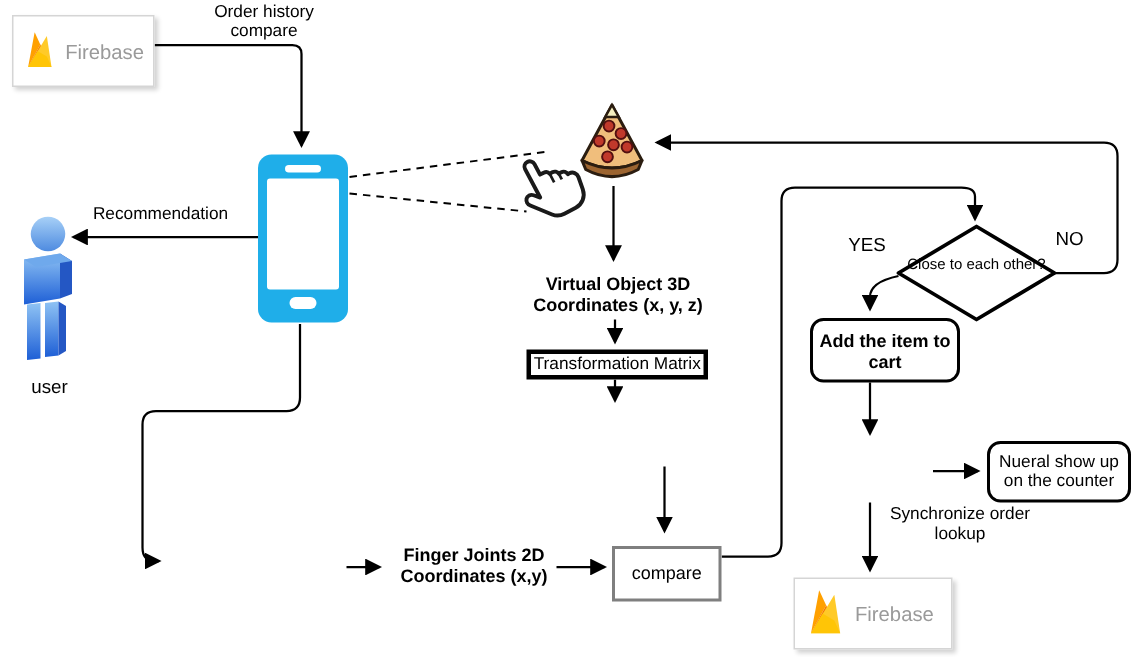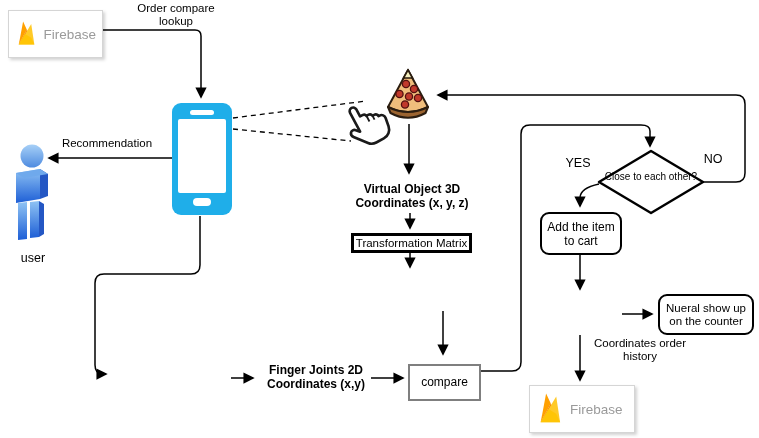--- a/index.html
+++ b/index.html
@@ -76,21 +76,21 @@
   <div class="abs fbbox" style="left:8px;top:10px;width:95px;height:48px;">
     <svg width="28" height="38" viewBox="0 0 36 48">
       <polygon points="6,41 13,4 19,17" fill="#FFA000"></polygon>
       <polygon points="6,41 19,17 23,25" fill="#F57C00"></polygon>
       <polygon points="6,41 26,8 31,41" fill="#FFCA28"></polygon>
       <polygon points="6,41 31,41 26,30 16,24" fill="#FFC400" opacity="0.85"></polygon>
     </svg>
     <span class="fbname">Firebase</span>
   </div>
 
-  <div class="abs lbl" style="left:135px;top:2px;width:82px;">Order compare lookup</div>
+  <div class="abs lbl" style="left:135px;top:2px;width:82px;">Order history compare</div>
 
   <div class="abs phone" style="left:172px;top:103px;width:60px;height:112px;">
     <div class="spk"></div>
     <div class="scr"></div>
     <div class="home"></div>
   </div>
 
   <div class="abs lbl" style="left:56px;top:137px;width:102px;">Recommendation</div>
 
   <svg class="abs" style="left:8px;top:144px;" width="48" height="106" viewBox="0 0 48 106">
@@ -126,24 +126,24 @@
   <div class="abs lbl bold" style="left:344px;top:182px;width:136px;">Virtual Object 3D Coordinates (x, y, z)</div>
   <div class="abs node" style="left:351px;top:233px;width:121px;height:20px;">Transformation Matrix</div>
 
   <div class="abs lbl bold" style="left:262px;top:363px;width:108px;">Finger Joints 2D Coordinates (x,y)</div>
   <div class="abs node gray" style="left:408px;top:364px;width:73px;height:37px;">compare</div>
 
   <div class="abs lbl" style="left:602px;top:171px;width:98px;font-size:10px;line-height:12.5px;background:transparent;">Close to each other?</div>
   <div class="abs lbl" style="left:563px;top:157px;width:30px;font-size:12.5px;">YES</div>
   <div class="abs lbl" style="left:700px;top:153px;width:26px;font-size:12.5px;">NO</div>
 
-  <div class="abs node rounded" style="left:540px;top:212px;width:82px;height:43px;">Add the item to cart</div>
+  <div class="abs node rounded" style="left:540px;top:212px;width:100px;height:43px;font-weight:bold;">Add the item to cart</div>
   <div class="abs node rounded" style="left:658px;top:294px;width:96px;height:41px;font-size:11.5px;line-height:13px;">Nueral show up on the counter</div>
 
-  <div class="abs lbl" style="left:587px;top:337px;width:106px;">Coordinates order history</div>
+  <div class="abs lbl" style="left:587px;top:337px;width:106px;">Synchronize order lookup</div>
 
   <div class="abs fbbox" style="left:529px;top:385px;width:106px;height:48px;">
     <svg width="28" height="38" viewBox="0 0 36 48">
       <polygon points="6,41 13,4 19,17" fill="#FFA000"></polygon>
       <polygon points="6,41 19,17 23,25" fill="#F57C00"></polygon>
       <polygon points="6,41 26,8 31,41" fill="#FFCA28"></polygon>
       <polygon points="6,41 31,41 26,30 16,24" fill="#FFC400" opacity="0.85"></polygon>
     </svg>
     <span class="fbname">Firebase</span>
   </div>

